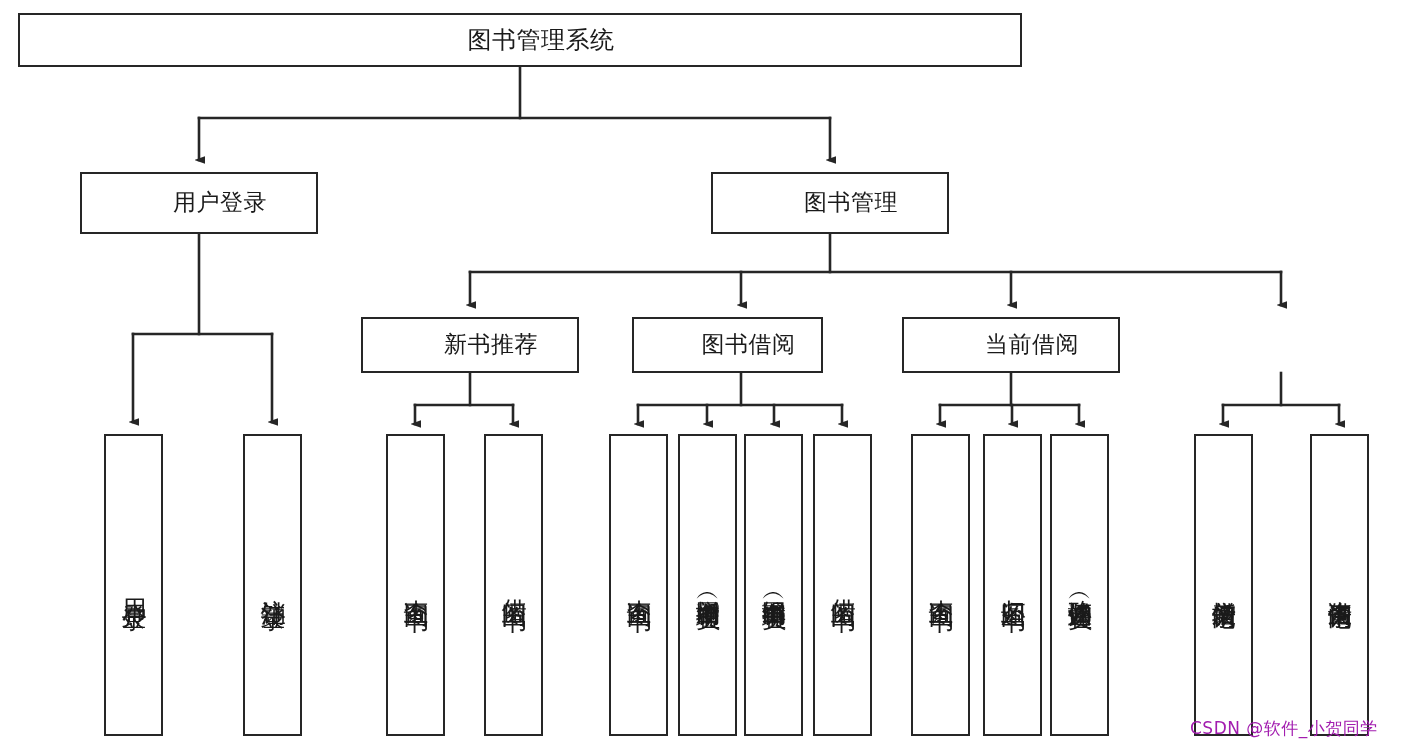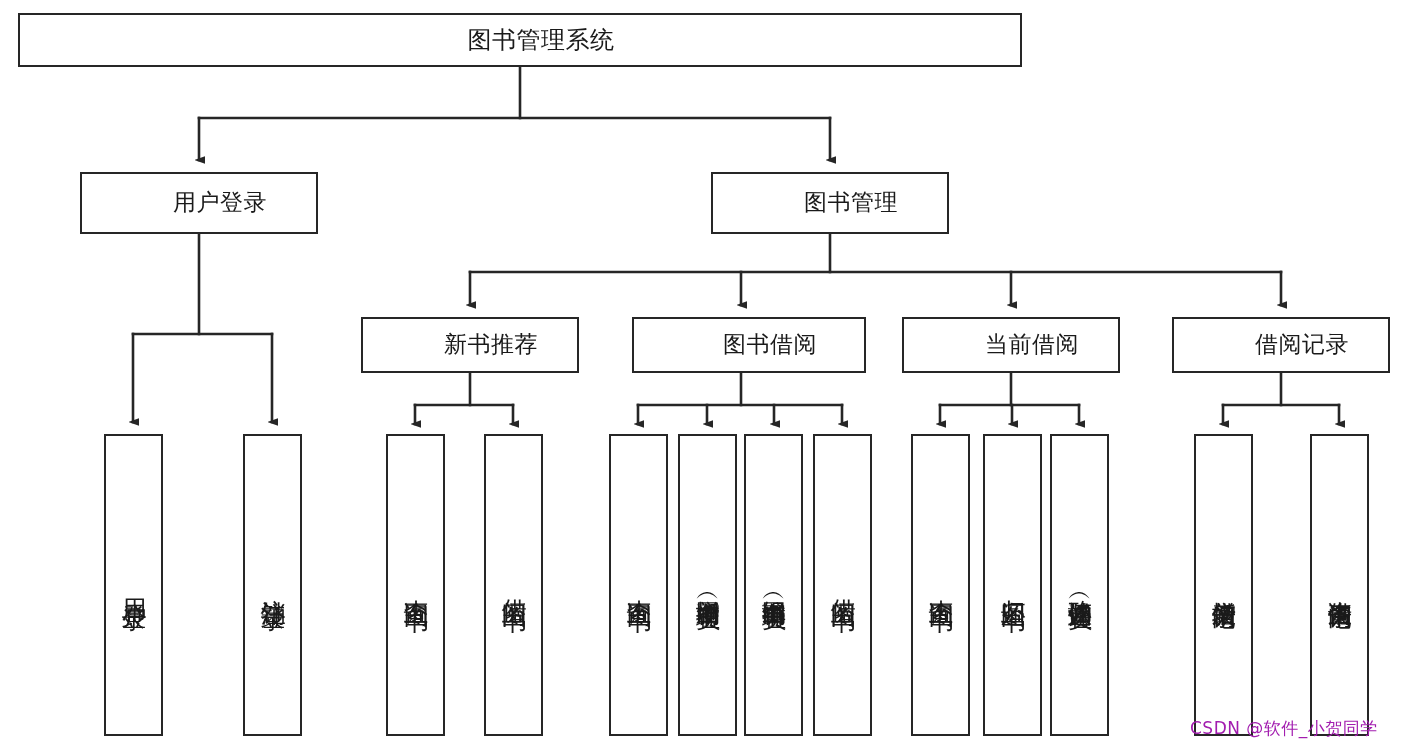--- a/index.html
+++ b/index.html
@@ -141,29 +141,26 @@
   <div class="node horiz" style="left:80px; top:172px; width:238px; height:62px;">
     <span class="label">用户登录</span>
   </div>
   <div class="node horiz" style="left:711px; top:172px; width:238px; height:62px;">
     <span class="label">图书管理</span>
   </div>
 
   <div class="node horiz" style="left:361px; top:317px; width:218px; height:56px;">
     <span class="label">新书推荐</span>
   </div>
-  <div class="node horiz" style="left:632px; top:317px; width:234px; height:56px;">
+  <div class="node horiz" style="left:632px; top:317px; width:191px; height:56px;">
     <span class="label">图书借阅</span>
   </div>
   <div class="node horiz" style="left:902px; top:317px; width:218px; height:56px;">
     <span class="label">当前借阅</span>
   </div>
-  <div class="node horiz" style="left:1172px; top:317px; width:218px; height:56px;">
-    <span class="label">借阅记录</span>
-  </div>
 
   <div class="node vert" style="left:104px; top:434px; width:59px; height:302px;">
     <span class="label">用户登录</span>
   </div>
   <div class="node vert" style="left:243px; top:434px; width:59px; height:302px;">
     <span class="label">注销登录</span>
   </div>
 
   <div class="node vert" style="left:386px; top:434px; width:59px; height:302px;">
     <span class="label">查询图书</span>

